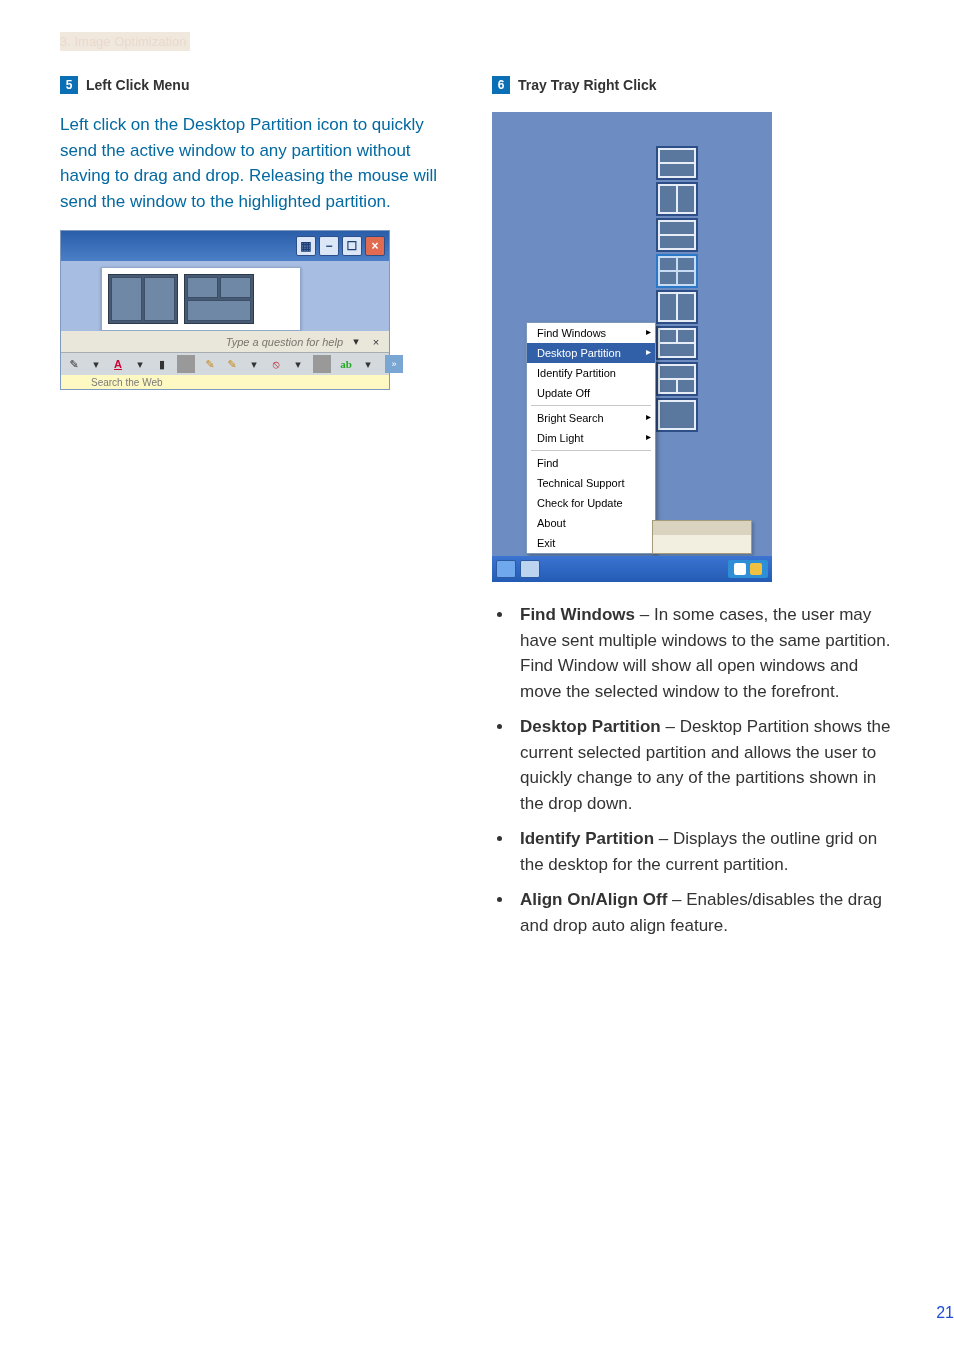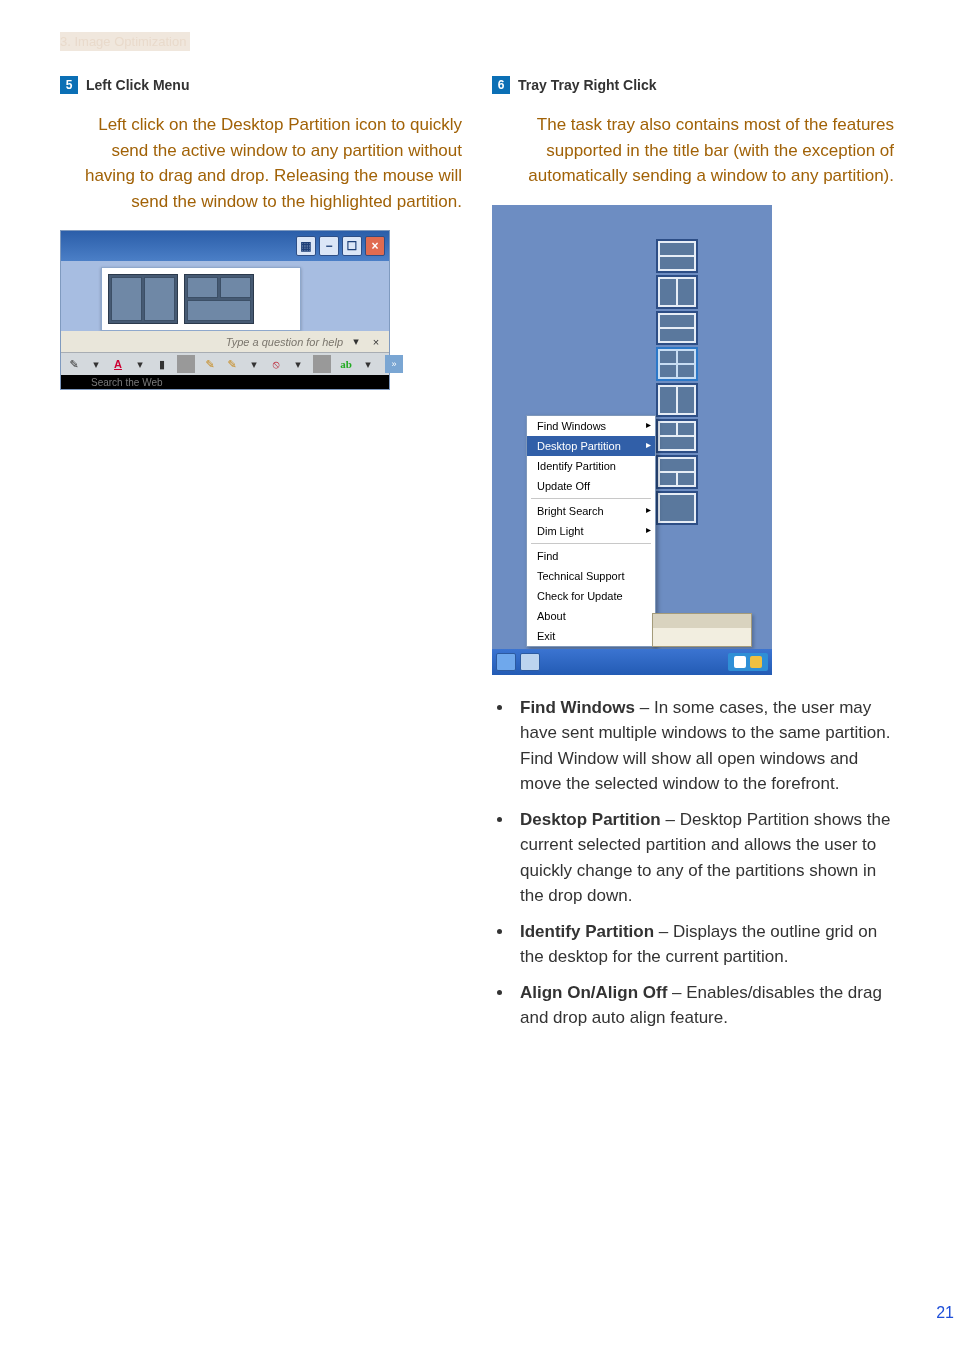--- a/index.html
+++ b/index.html
@@ -40,21 +40,21 @@
     width: 18px;
     height: 18px;
     background: #0b6fb5;
     color: #fff;
     font-size: 12px;
     font-weight: bold;
     align-items: center;
     justify-content: center;
   }
   .section-title { font-weight: 600; font-size: 14px; }
-  .para { line-height: 1.5; margin-bottom: 16px; color: #a16207; text-align: right; }
+  .para { line-height: 1.5; margin-bottom: 16px; color: #0369a1; }
 
   
   .shot1 {
     width: 330px;
     border: 1px solid #7f9abf;
     background: #a7bde1;
     font-family: Tahoma, sans-serif;
     font-size: 11px;
   }
   .shot1-titlebar {
@@ -124,21 +124,21 @@
     display: flex; align-items: center; justify-content: center;
     font-size: 11px;
   }
   .tool.red { color: #c03; text-decoration: underline; font-weight: bold; }
   .tool.sep { width: 1px; height: 18px; background: #999; margin: 0 2px; }
   .tool.brush { color: #c78a1e; }
   .tool.noent { color: #b23; }
   .tool.ab { color: #2a2; font-weight: bold; font-family: Liberation Serif, serif; }
   .tool.arrows { background: #7aa6d3; color:#fff; width: 14px; font-size: 9px; }
   .shot1-foot {
-    background: #000000;
+    background: #fef9c3;
     color: #7a7a7a;
     font-size: 10px;
     padding: 2px 30px 0;
     height: 14px;
     overflow: hidden;
   }
 
   
   .shot2 {
     width: 280px;
@@ -301,21 +301,20 @@
       </div>
       <div class="shot1-foot">Search the Web</div>
     </div>
   </div>
 
   <div class="col">
     <div class="section-heading">
       <span class="step-badge">6</span>
       <span class="section-title">Tray Tray Right Click</span>
     </div>
-    <p class="para">The task tray also contains most of the features supported in the title bar (with the exception of automatically sending a window to any partition).</p>
 
     <div class="shot2">
       <div class="flyout-col">
         <div class="fly-tile g1">
             <div class="c"></div>
             <div class="c"></div>
           </div>
         <div class="fly-tile g2">
             <div class="c"></div>
             <div class="c"></div>

